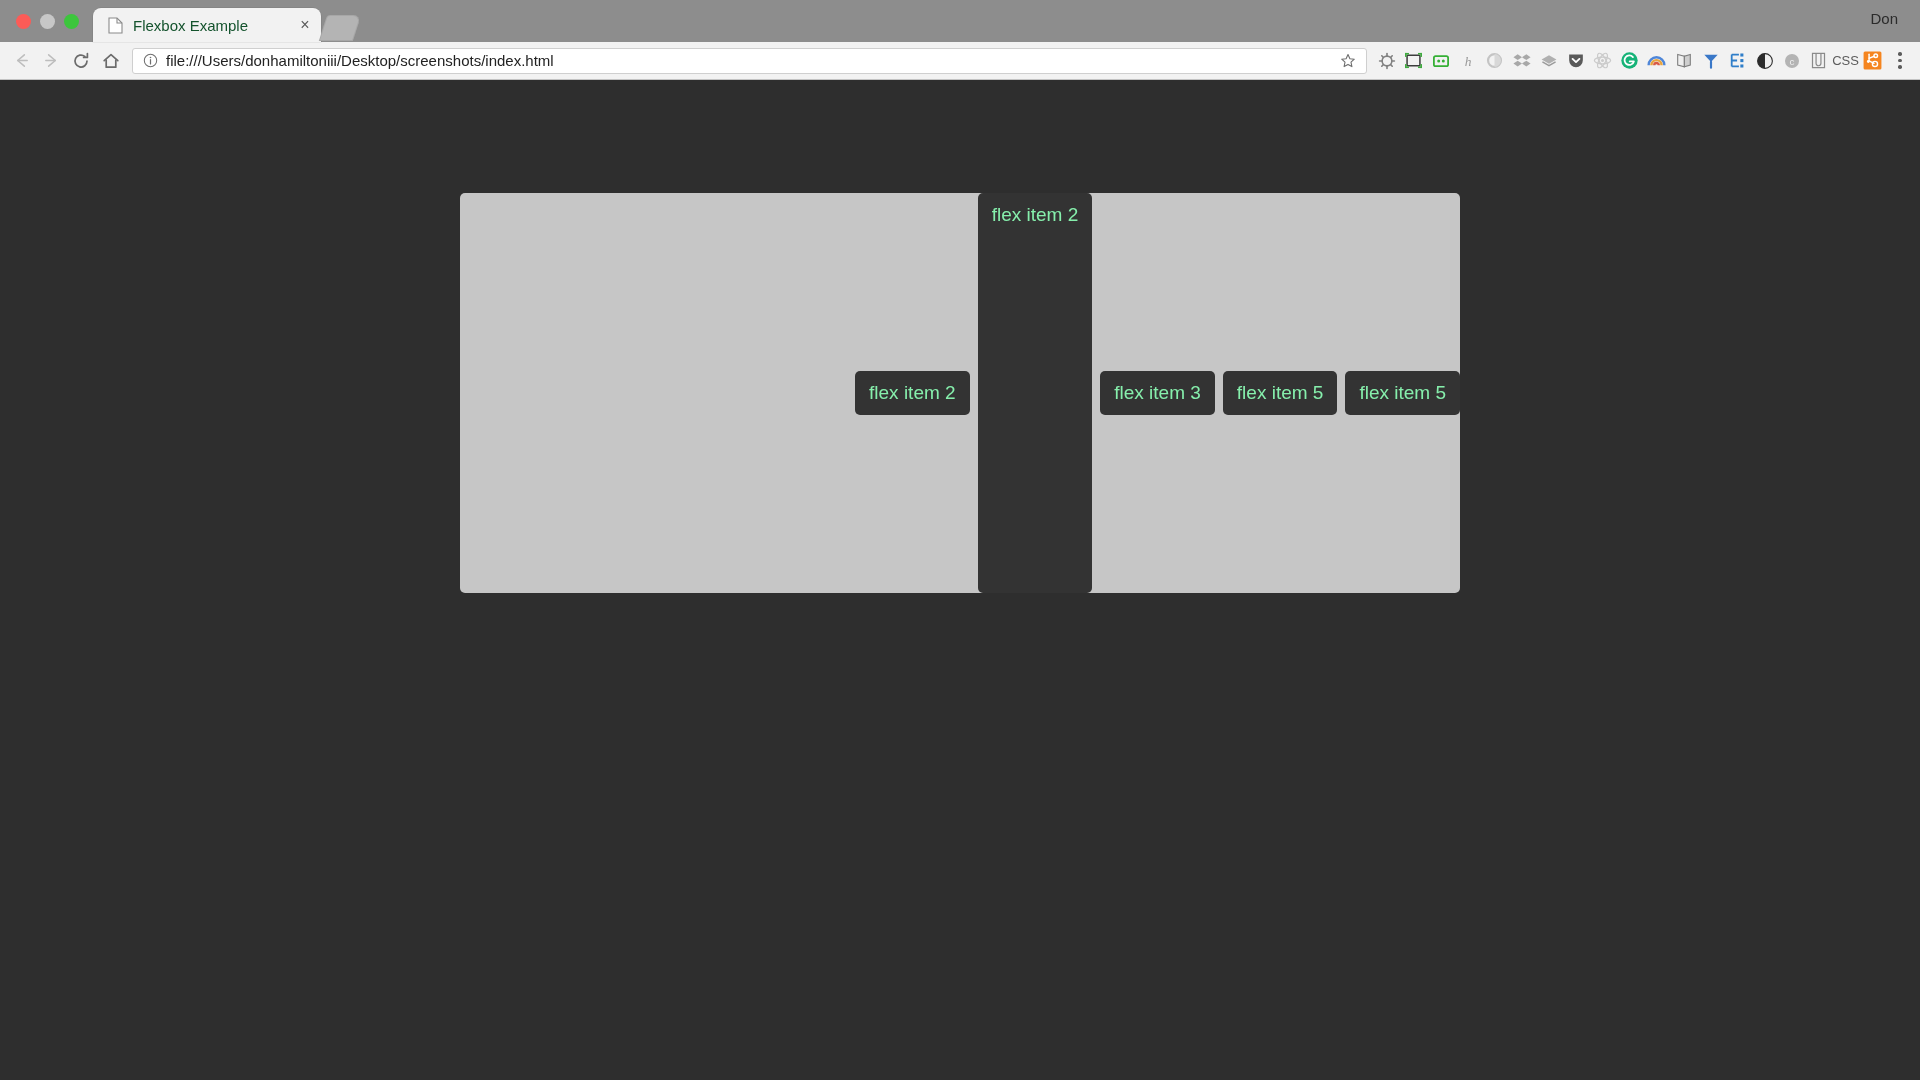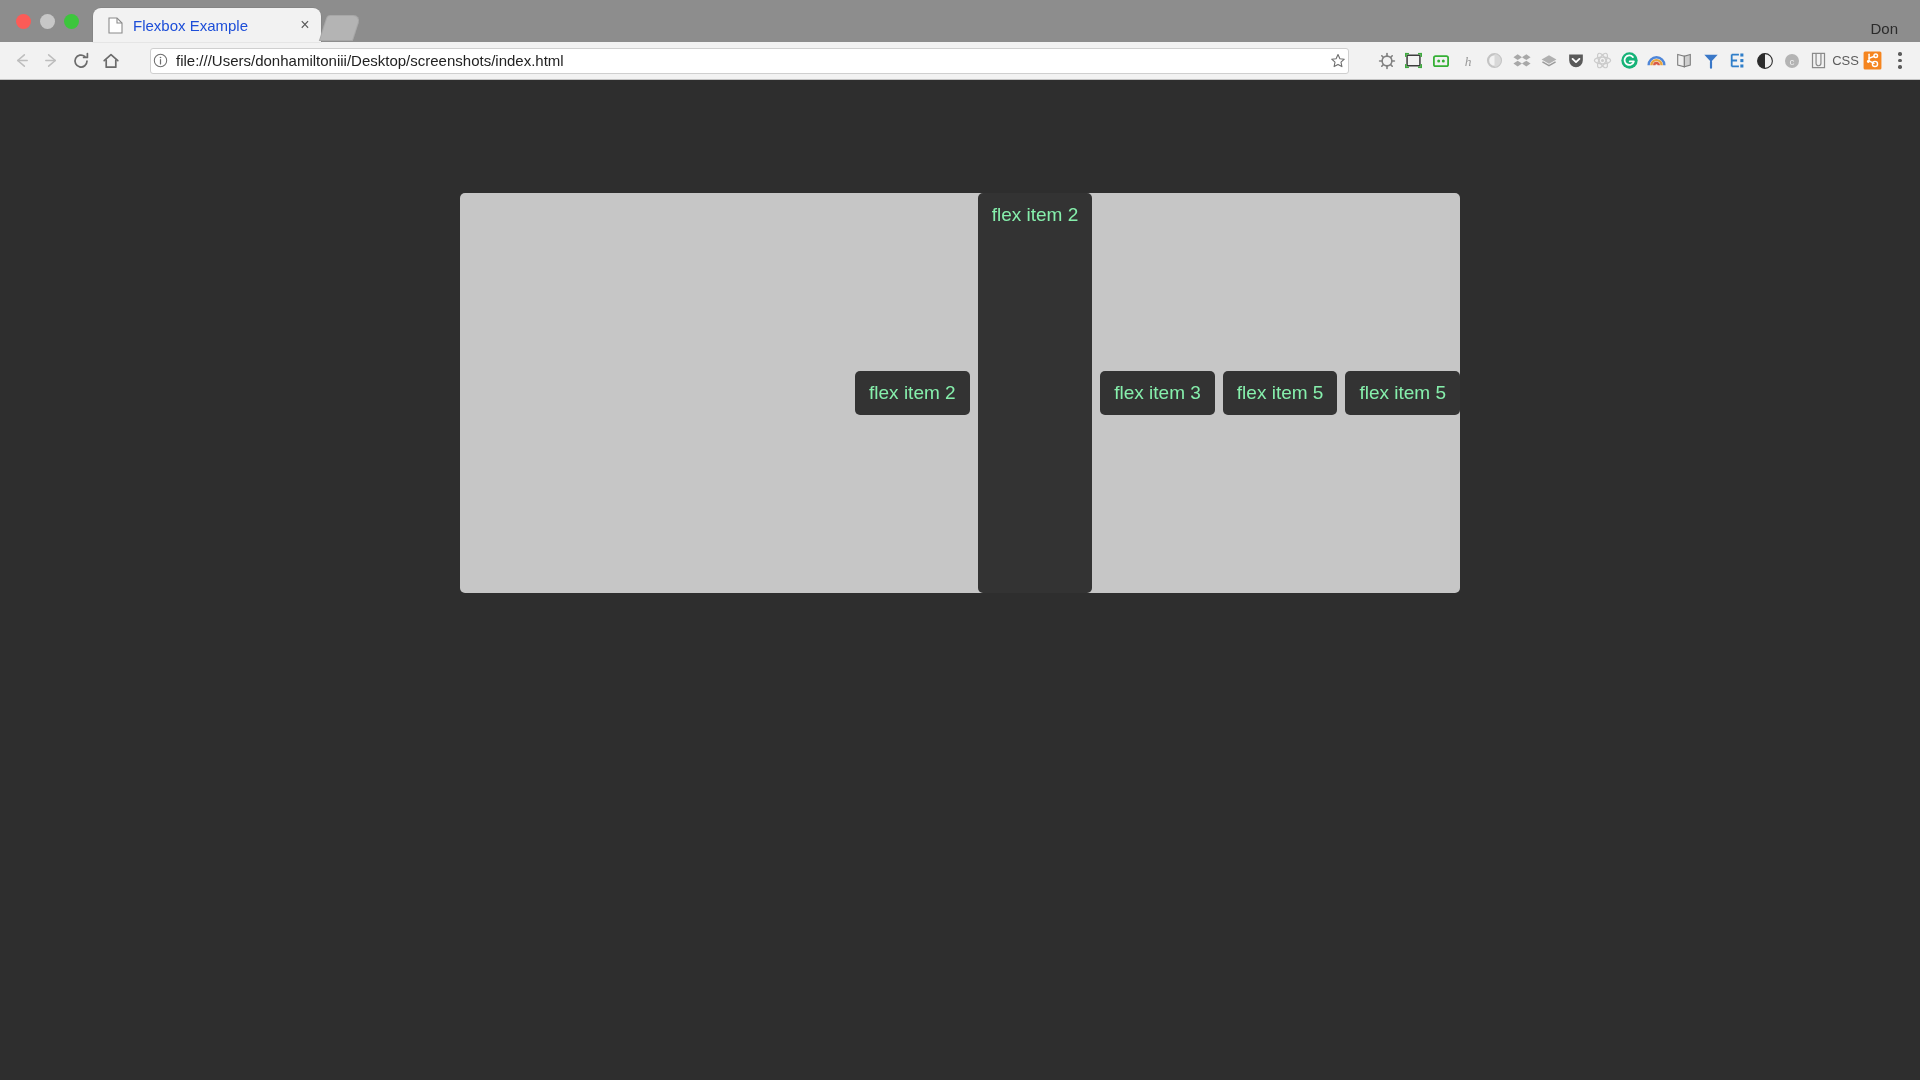--- a/index.html
+++ b/index.html
@@ -31,55 +31,55 @@
     background: #f2f2f2; border-radius: 8px 8px 0 0;
     display: flex; align-items: center; padding: 0 6px 0 14px;
     margin-left: 4px;
     box-shadow: 0 0 0 0.5px rgba(0,0,0,0.10);
   }
   .tab-favicon {
     width: 17px; height: 17px; flex: 0 0 17px; margin-right: 9px;
     display: flex; align-items: center; justify-content: center;
   }
   .tab-title {
-    flex: 1 1 auto; font-size: 15px; color: #1d4ed8; white-space: nowrap;
+    flex: 1 1 auto; font-size: 15px; color: #14532d; white-space: nowrap;
     overflow: hidden; text-overflow: ellipsis;
   }
   .tab-close {
     width: 20px; height: 20px; flex: 0 0 20px;
     display: flex; align-items: center; justify-content: center;
     color: #5c5c5c; font-size: 16px; line-height: 1;
   }
   .newtab {
     width: 34px; height: 26px; margin-left: 2px; margin-bottom: 1px;
     background: #b4b4b4; border-radius: 3px 8px 0 0;
     transform: skewX(-18deg);
     box-shadow: inset 0 0 0 1px rgba(0,0,0,0.07);
   }
   .profile-name {
-    position: absolute; right: 22px; top: 20px;
+    position: absolute; right: 22px; top: 10px;
     font-size: 15px; color: #2b2b2b;
   }
 
   .toolbar {
     height: 38px; flex: 0 0 38px; background: #f2f2f2;
     display: flex; align-items: center; padding: 0 6px;
     border-bottom: 1px solid #c3c3c3;
   }
   .navbtn {
     width: 30px; height: 30px; flex: 0 0 30px;
     display: flex; align-items: center; justify-content: center;
     color: #6b6b6b;
   }
   .navbtn.disabled { color: #bdbdbd; }
 
   .omnibox {
-    flex: 1 1 auto; height: 26px; margin: 0 24px;
+    flex: 1 1 auto; height: 26px; margin: 0 6px;
     background: #ffffff; border: 1px solid #cfcfcf; border-radius: 3px;
-    display: flex; align-items: center; padding: 0 0;
+    display: flex; align-items: center; padding: 0 8px;
   }
   .omni-info {
     width: 18px; height: 18px; flex: 0 0 18px; margin-right: 7px;
     display: flex; align-items: center; justify-content: center; color: #6e6e6e;
   }
   .omni-url {
     flex: 1 1 auto; font-size: 15px; color: #222; white-space: nowrap; overflow: hidden;
   }
   .omni-star {
     width: 20px; height: 20px; flex: 0 0 20px;

